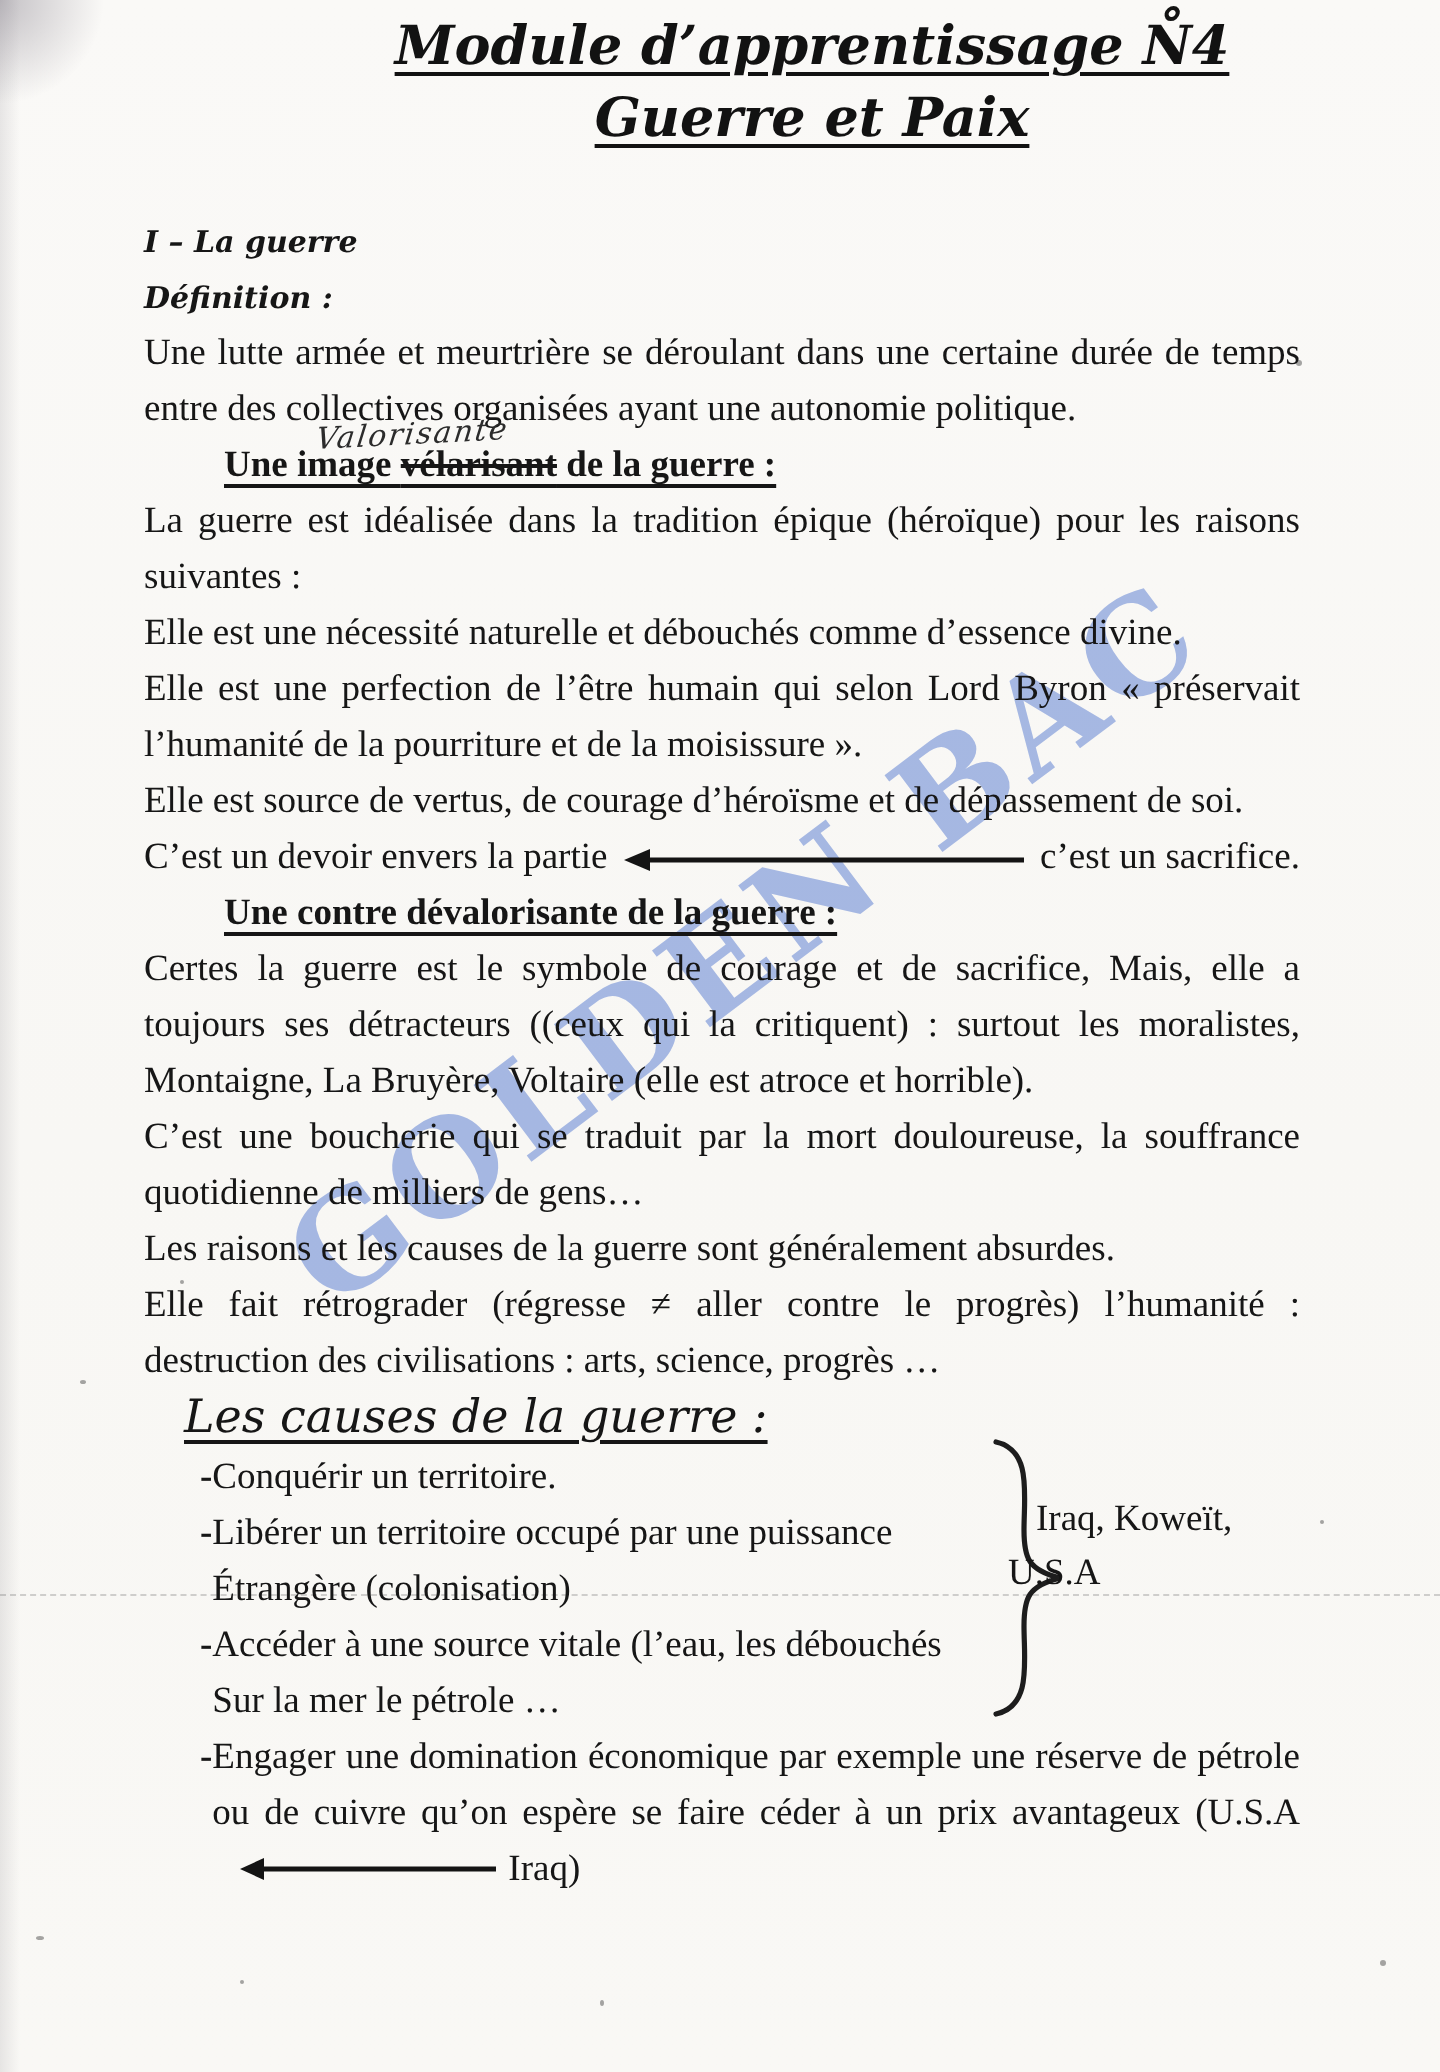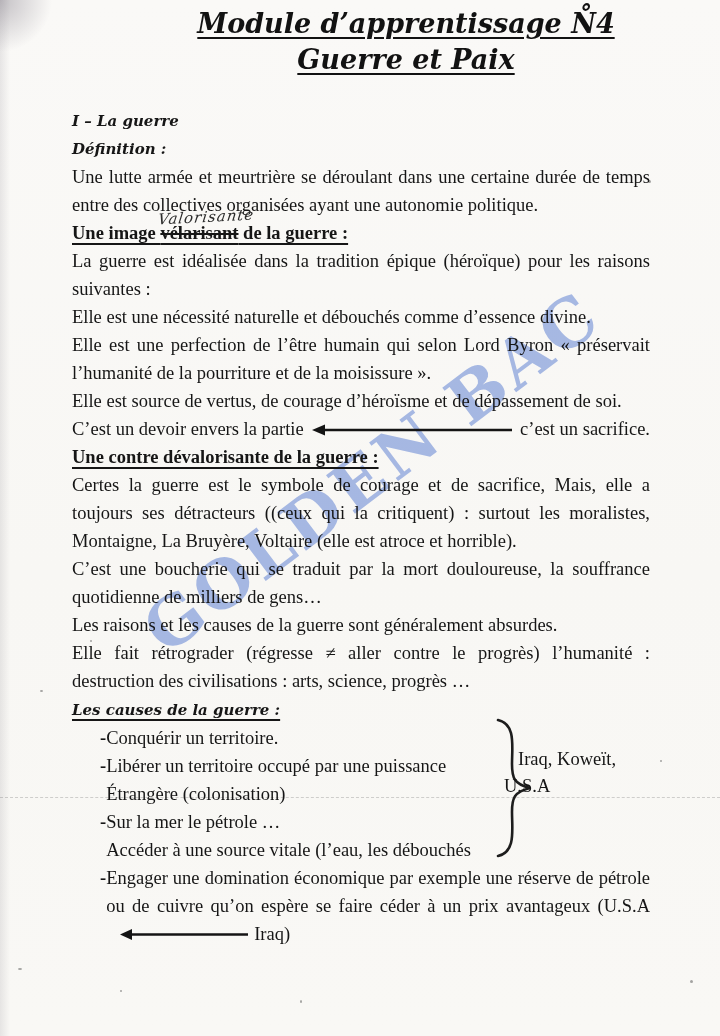--- a/index.html
+++ b/index.html
@@ -52,37 +52,38 @@
     line-height:28px;
   }
   .doc p{margin:0;}
   .just{text-align:justify;}
   .bi{font-family:"DejaVu Serif",serif;font-style:italic;font-weight:bold;font-size:15px;}
   .uhead{
     font-weight:bold;
     text-decoration:underline;
     text-decoration-thickness:2px;
     text-underline-offset:4px;
+    margin-left:40px;
   }
   .strike{text-decoration:line-through;text-decoration-thickness:2px;}
   .hwrap{position:relative;}
   .hand{
     position:absolute;
     left:86px;top:-16px;
     font-family:"DejaVu Serif",serif;
     font-style:italic;
     font-size:15px;
     letter-spacing:1px;
     color:#2c2c2c;
     transform:rotate(-3deg) skewX(-10deg);
     white-space:nowrap;
   }
   .biu{
-    font-family:"DejaVu Serif",serif;font-style:italic;font-weight:bold;font-size:15px;
-    text-decoration:underline;text-decoration-thickness:2px;text-underline-offset:4px;
+    font-family:"DejaVu Serif",serif;font-style:italic;font-weight:normal;font-size:23px;
+    text-decoration:underline;text-decoration-thickness:2px;text-underline-offset:4px;margin-left:20px;
   }
   
   .duty{display:flex;align-items:center;justify-content:space-between;}
   .arrow-svg{flex:0 0 auto;margin:0 2px;position:relative;top:1px;}
   
   .causes{position:relative;}
   .cause{display:flex;}
   .dash{flex:0 0 30px;padding-left:28px;box-sizing:border-box;font-weight:bold;}
   .ct{flex:1 1 auto;}
   .w-limit{max-width:408px;}
@@ -162,22 +163,22 @@
       <div class="cause">
         <span class="dash">-</span>
         <span class="ct w-limit">
           <span style="display:block">Libérer un territoire occupé par une puissance</span>
           <span style="display:block">Étrangère (colonisation)</span>
         </span>
       </div>
       <div class="cause">
         <span class="dash">-</span>
         <span class="ct w-limit">
+          <span style="display:block">Accéder à une source vitale (l’eau, les débouchés</span>
           <span style="display:block">Sur la mer le pétrole …</span>
-          <span style="display:block">Accéder à une source vitale (l’eau, les débouchés</span>
         </span>
       </div>
 
       <svg class="brace" width="44" height="150" viewBox="0 0 44 150">
         <path d="M 6,6 C 24,10 20,32 20,50 C 20,64 22,70 38,74 C 22,78 20,84 20,98 C 20,116 24,138 6,142" fill="none" stroke="#1d1d1d" stroke-width="2.6" stroke-linecap="round"></path>
       </svg>
       <div class="brace-label">
         <span>Iraq, Koweït,</span>
         <span class="l2">U.S.A</span>
       </div>

